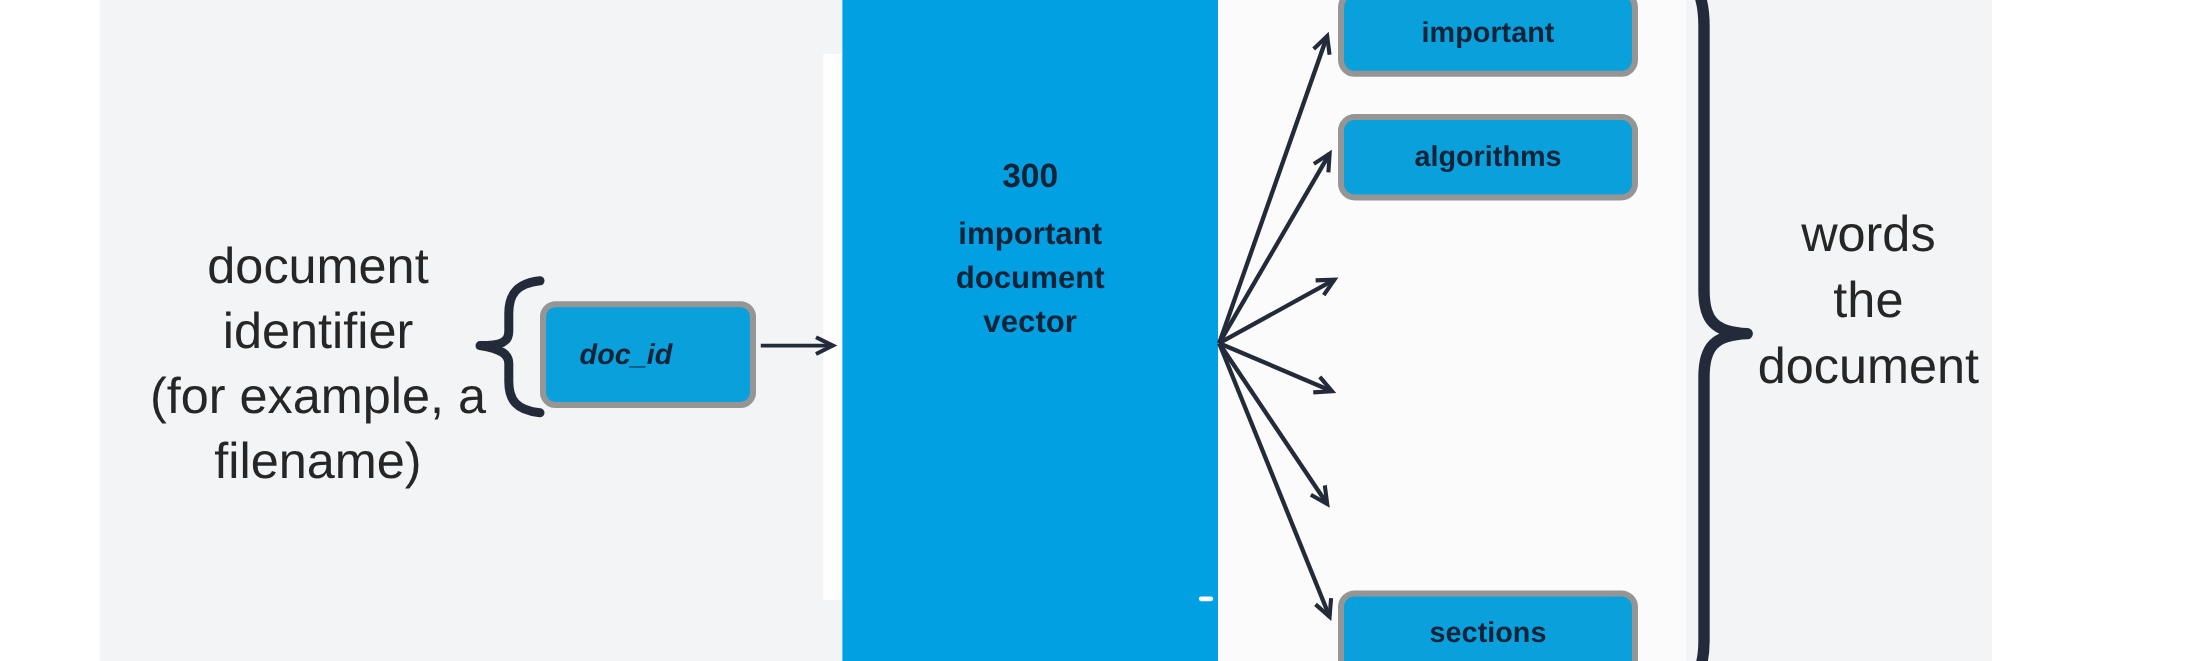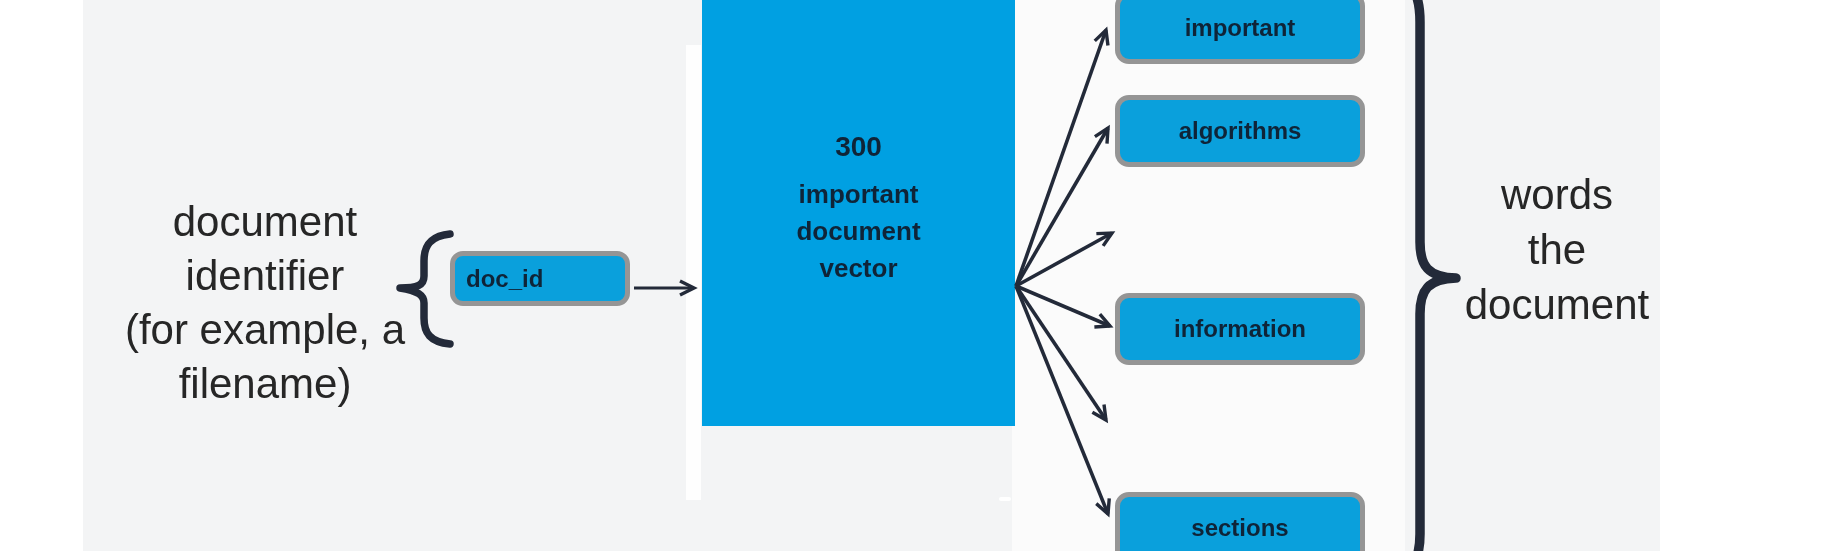--- a/index.html
+++ b/index.html
@@ -25,25 +25,25 @@
     font-size:42px; line-height:54px; white-space:nowrap;
   }
   .caption-left{left:85px; top:195px; width:360px;}
   .caption-right{left:1452px; top:167px; width:210px; line-height:55px;}
   .node{
     position:absolute; box-sizing:border-box;
     background:var(--box-blue); border:5px solid var(--box-border);
     border-radius:14px; display:flex; align-items:center;
     color:var(--box-text); font-size:24px; font-weight:600;
   }
-  .doc-id{left:450px; top:251px; width:180px; height:55px;
-    border-radius:13px; justify-content:flex-start; padding-left:11px;}
+  .doc-id{left:450px; top:251px; width:180px; height:89px;
+    border-radius:13px; justify-content:flex-start; padding-left:28px;font-style:italic;}
   .word-box{left:1115px; width:250px; height:72px; justify-content:center;}
   .vector-rect{
-    position:absolute; left:702px; top:0; width:313px; height:426px;
+    position:absolute; left:702px; top:0; width:313px; height:551px;
     background:var(--vector-blue);
   }
   .vector-text{
     position:absolute; left:0; right:0; top:132px; text-align:center;
     color:var(--box-text); font-weight:600; font-size:26px; line-height:37px;
   }
   .vector-size{display:block; font-size:28px; line-height:30px; margin-bottom:14px;}
   .overlay{position:absolute; left:0; top:0; pointer-events:none;}
   .ink{stroke:var(--ink);}
   .small-mark{position:absolute; left:999px; top:497px; width:12px; height:4px;
@@ -79,23 +79,20 @@
     </div>
   </div>
   <div class="small-mark"></div>
 
   <div class="node word-box" style="top:-8px">
       <span>important</span>
     </div>
   <div class="node word-box" style="top:95px">
       <span>algorithms</span>
     </div>
-  <div class="node word-box" style="top:293px">
-      <span>information</span>
-    </div>
   <div class="node word-box" style="top:492px">
       <span>sections</span>
     </div>
 
   <div class="caption caption-right">
     <div>words</div>
     <div>the</div>
     <div>document</div>
   </div>
 

